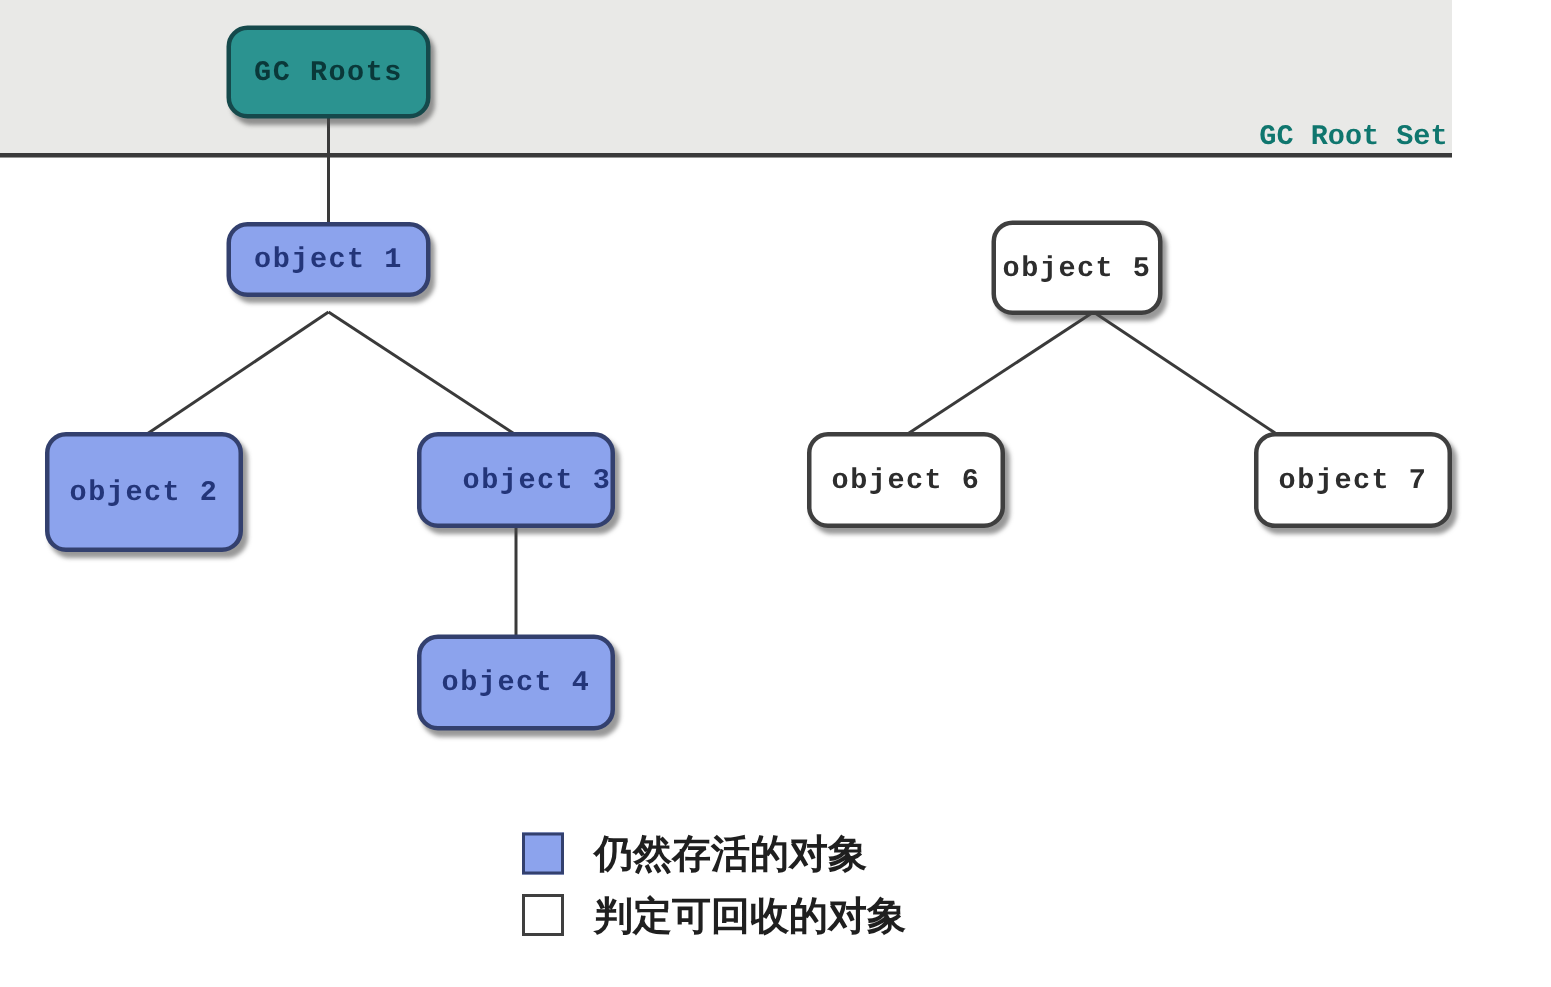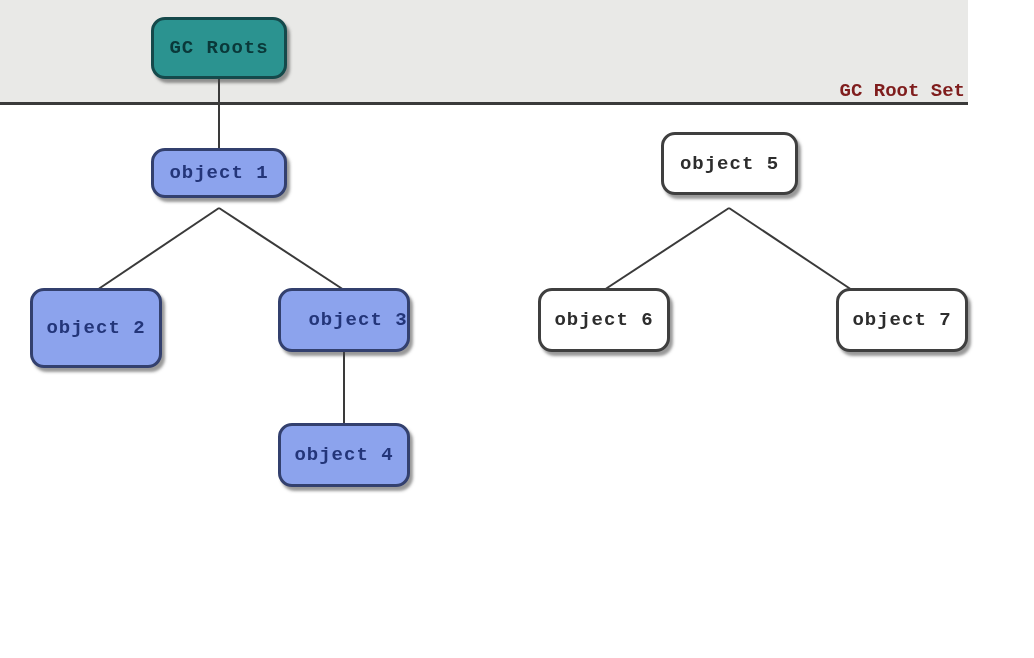--- a/index.html
+++ b/index.html
@@ -25,21 +25,21 @@
     border-bottom: 3px solid var(--line, #3a3a3a);
   }
   .band-label {
     position: absolute;
     top: 80px;
     right: 69px;
     font-family: "Liberation Mono", "DejaVu Sans Mono", monospace;
     font-weight: bold;
     font-size: 19px;
     line-height: 22px;
-    color: #7f1d1d;
+    color: #0f766e;
     z-index: 3;
     white-space: nowrap;
   }
   #edges {
     position: absolute;
     left: 0;
     top: 0;
     z-index: 1;
   }
   .node {
@@ -121,17 +121,27 @@
       <line x1="344" y1="350" x2="344" y2="425" stroke="#3a3a3a" stroke-width="2"></line>
       <line x1="729" y1="208" x2="604" y2="290" stroke="#3a3a3a" stroke-width="2"></line>
       <line x1="729" y1="208" x2="852" y2="290" stroke="#3a3a3a" stroke-width="2"></line>
     </svg>
   <div id="nodes">
       <div class="node root" style="left: 151px; top: 17px; width: 136px; height: 62px;">GC Roots</div>
       <div class="node alive" style="left: 151px; top: 148px; width: 136px; height: 50px;">object 1</div>
       <div class="node alive" style="left: 30px; top: 288px; width: 132px; height: 80px;">object 2</div>
       <div class="node alive" style="left: 278px; top: 288px; width: 132px; height: 64px; padding-left: 28px;">object 3</div>
       <div class="node alive" style="left: 278px; top: 423px; width: 132px; height: 64px;">object 4</div>
-      <div class="node dead" style="left: 661px; top: 132px; width: 137px; height: 63px;">object 5</div>
+      <div class="node dead" style="left: 661px; top: 147px; width: 114px; height: 63px;">object 5</div>
       <div class="node dead" style="left: 538px; top: 288px; width: 132px; height: 64px;">object 6</div>
       <div class="node dead" style="left: 788px; top: 288px; width: 132px; height: 64px; margin-left: 48px;">object 7</div>
     </div>
+  <div class="legend">
+    <div class="legend-row">
+      <span class="swatch swatch-alive"></span>
+      <span class="legend-label">仍然存活的对象</span>
+    </div>
+    <div class="legend-row">
+      <span class="swatch swatch-dead"></span>
+      <span class="legend-label">判定可回收的对象</span>
+    </div>
+  </div>
 </div>
 
 </body></html>

